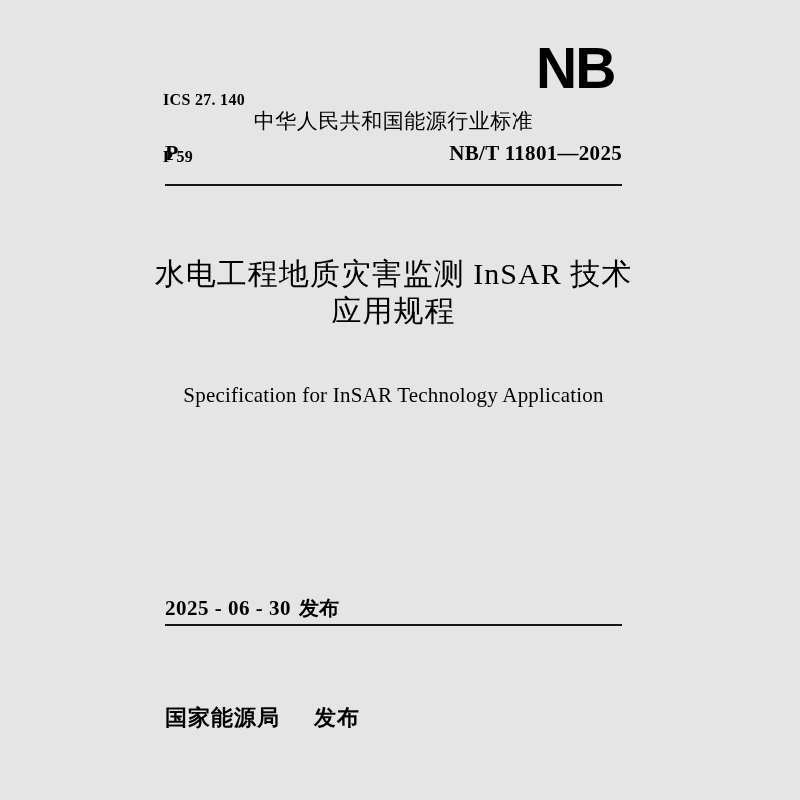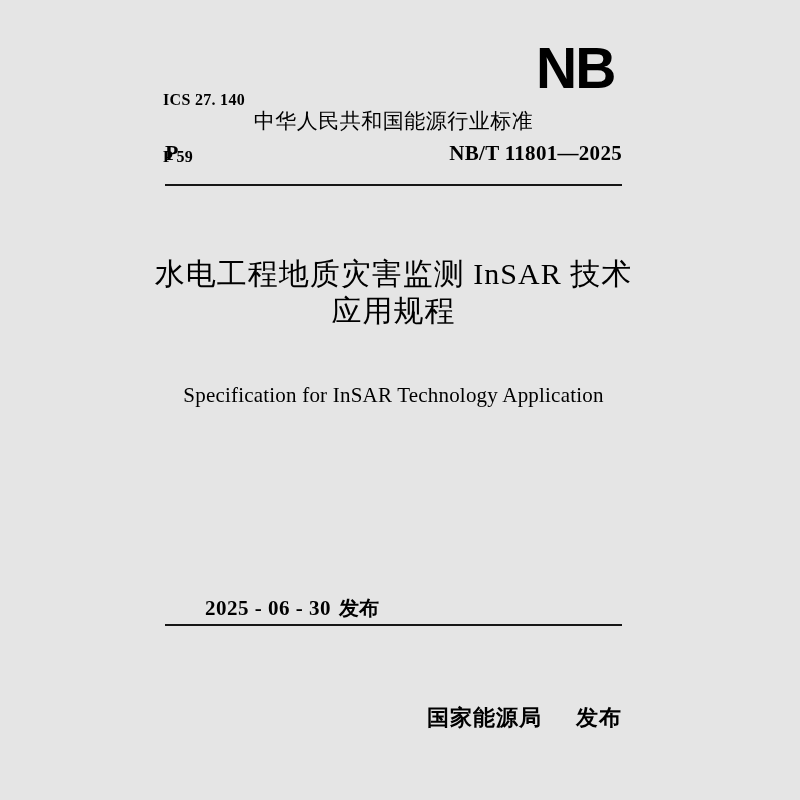--- a/index.html
+++ b/index.html
@@ -80,33 +80,32 @@
 
   .dates-line {
     left: 165px; top: 595px; width: 457px;
     display: flex;
     justify-content: space-between;
     align-items: baseline;
   }
   .date-value {
     font: bold 21px "Liberation Serif", serif;
     letter-spacing: 0.5px;
-    margin-left: 40px;
   }
   .date-label {
     font-family: "Liberation Sans", sans-serif;
     font-weight: bold;
     font-size: 20px;
     margin-left: 8px;
   }
 
   .publisher-line {
     left: 165px; top: 703px; width: 457px;
     display: flex;
-    justify-content: flex-end;
+    justify-content: flex-start;
     align-items: baseline;
     gap: 34px;
     font-family: "Liberation Sans", sans-serif;
     font-weight: bold;
     font-size: 22px;
     letter-spacing: 1px;
   }
 </style>
 </head>
 <body>

